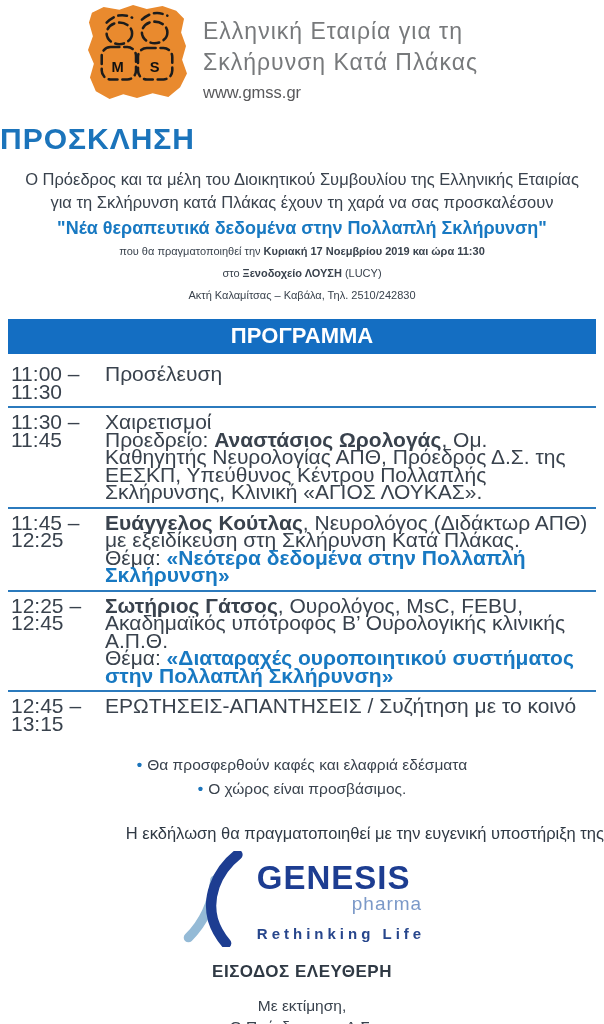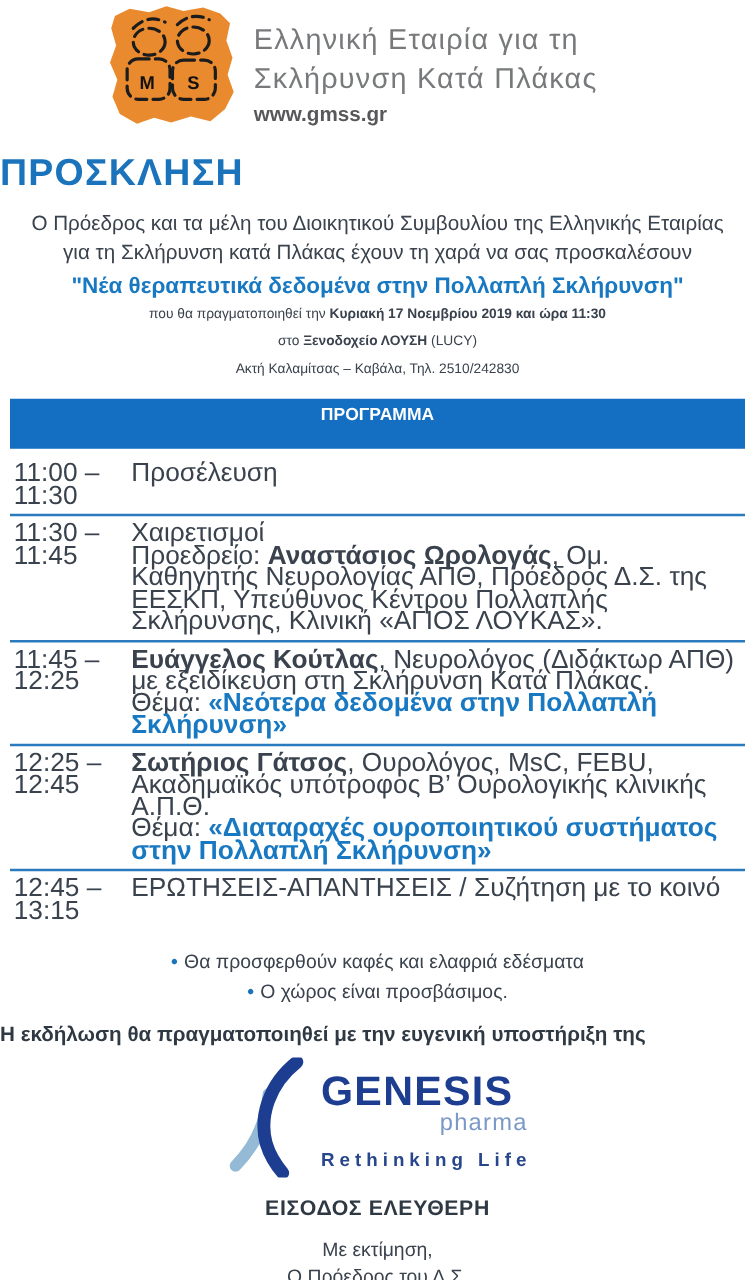--- a/index.html
+++ b/index.html
@@ -11,41 +11,41 @@
     background:#ffffff;
     font-family:"Liberation Sans","DejaVu Sans",sans-serif;
     color:#39424d;
     overflow:hidden;
   }
   
   .header { display:flex; align-items:flex-start; padding:3px 0 0 86px; gap:15px; }
   .ms-logo { width:102px; height:98px; flex:0 0 102px; }
   .header-text { padding-top:13px; }
   .org-line { font-size:23px; line-height:31px; color:#77797b; letter-spacing:1px; }
-  .website { margin-top:5px; font-weight:700; font-size:16.5px; color:#58585a; }
+  .website { margin-top:5px; font-weight:400; font-size:16.5px; color:#58585a; }
   
   .doc-title { margin-top:20px; text-align:left; font-size:30px; font-weight:700; color:#1b74bb; letter-spacing:1px; }
   
   .intro { margin-top:12px; text-align:center; font-size:16.5px; line-height:23px; color:#39424d; }
   .theme-line { margin-top:2px; text-align:center; font-size:18px; line-height:24px; font-weight:700; color:#1879c2; }
   .meta-line { text-align:center; font-size:11px; line-height:22px; color:#39424d; }
   .b { font-weight:700; }
   
-  .banner { margin:13px 8px 0; background:#146ec2; color:#ffffff; text-align:center; font-weight:700; font-size:14px; padding:4px 0 20px; }
+  .banner { margin:13px 8px 0; background:#146ec2; color:#ffffff; text-align:center; font-weight:700; font-size:22px; padding:4px 0 5px; }
   
   .ptable { margin:6px 8px 0; font-size:21px; line-height:17.5px; color:#39424d; }
   .prow { display:flex; padding:5px 0 6px; }
   .prow.ruled { border-bottom:2px solid #2b7abd; }
   .ptime { flex:0 0 97px; padding-left:3px; }
   .pdesc { flex:1; padding-right:4px; }
   .topic { font-weight:700; color:#1879c2; }
   
   .notes { margin-top:15px; text-align:center; font-size:15.5px; line-height:24px; }
   .dot { color:#1b74bb; font-weight:700; margin-right:5px; }
-  .support-line { margin-top:13px; text-align:left; font-weight:700; font-size:16.5px; color:#2f3944; }
+  .support-line { margin-top:23px; text-align:right; font-weight:400; font-size:16.5px; color:#2f3944; }
   
   .sponsor { margin-top:8px; display:flex; justify-content:center; align-items:flex-start; gap:12px; }
   .genesis-mark { width:66px; height:96px; }
   .genesis-text { padding-top:10px; }
   .genesis-name { font-size:33px; line-height:33px; font-weight:700; color:#1d3d91; letter-spacing:1px; }
   .genesis-div { text-align:right; font-size:19px; line-height:20px; color:#7b99c8; letter-spacing:1px; padding-right:3px; }
   .genesis-tag { margin-top:11px; text-align:center; font-weight:700; font-size:15px; color:#27468c; letter-spacing:4px; }
   
   .entry-line { margin-top:15px; text-align:center; font-weight:700; font-size:17px; color:#2f3944; letter-spacing:0.5px; }
   .closing { margin-top:13px; text-align:center; font-size:15.5px; line-height:21px; }

